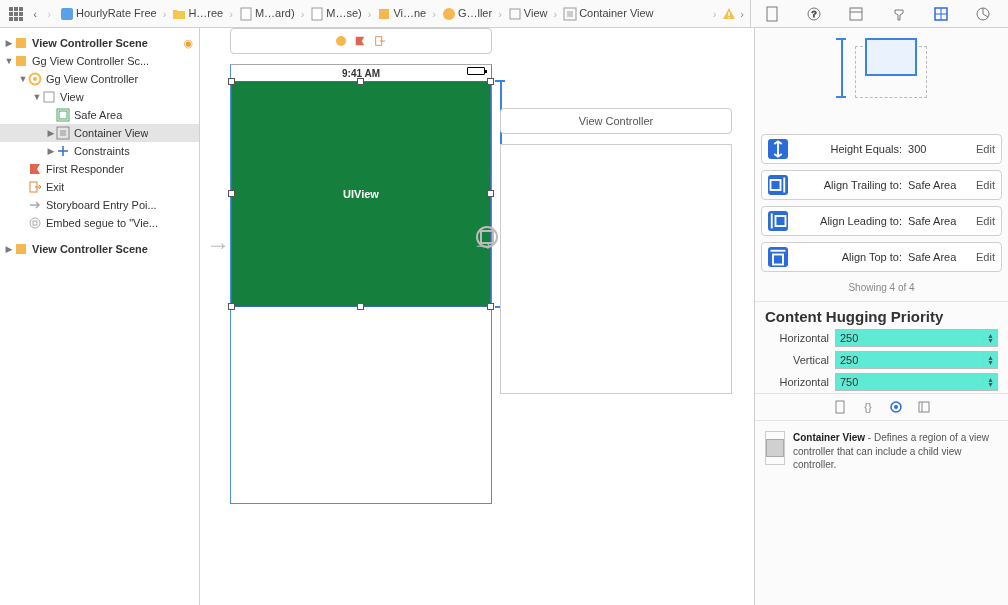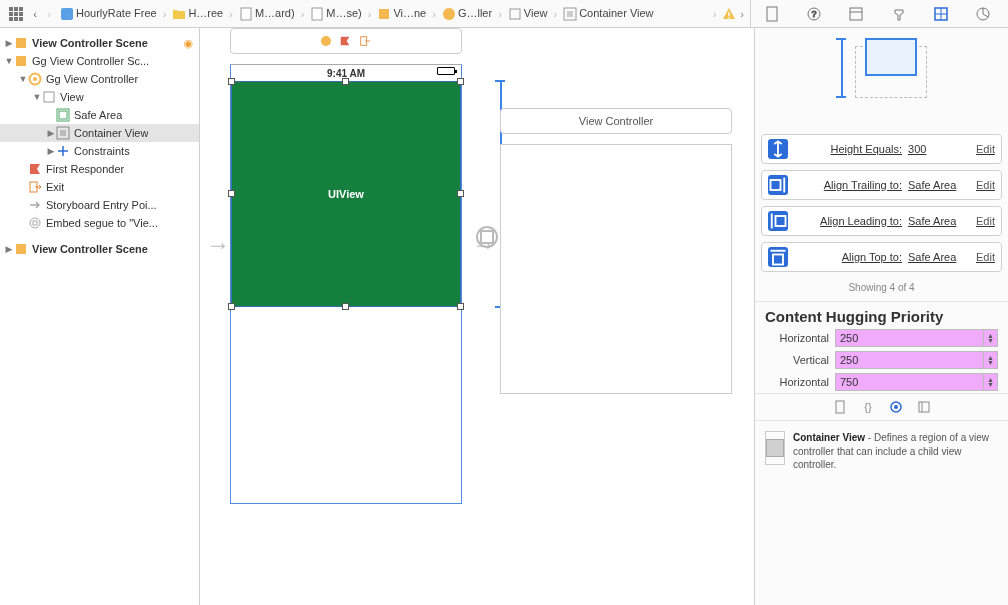--- a/index.html
+++ b/index.html
@@ -27,21 +27,21 @@
 .node { display:flex; align-items:center; height:18px; padding-right:6px; cursor:default; }
 .node .disc { width:10px; text-align:center; color:#7a7a7a; font-size:9px; }
 .node .ic { width:14px; height:14px; margin-right:4px; flex:0 0 auto; }
 .node .lbl { white-space:nowrap; overflow:hidden; text-overflow:ellipsis; }
 .node.sel { background:#e4e4e4; }
 .indent0 { padding-left:4px; } .indent1 { padding-left:18px; } .indent2 { padding-left:32px; }
 .indent3 { padding-left:46px; }
 .node .dot { margin-left:auto; color:#f0a030; }
 
 
-.phone { position:absolute; left:30px; top:0; width:232px; }
+.phone { position:absolute; left:30px; top:0; width:262px; }
 .scene-title { height:26px; border:1px solid #ccc; border-radius:4px; display:flex; align-items:center; justify-content:center; gap:8px; background:#fff; margin-bottom:10px;}
 .scene-title .d { width:10px; height:10px; border-radius:50%; }
 .device { border:1px solid #4f8de0; border-top:1px solid #aaa; background:#fff; height:440px; position:relative;}
 .statusbar { height:16px; display:flex; align-items:center; justify-content:center; font-size:10px; font-weight:600; }
 .statusbar .bat { position:absolute; right:6px; top:2px; width:18px; height:8px; border:1px solid #000; border-radius:1px;}
 .statusbar .bat::after { content:""; position:absolute; right:-3px; top:2px; width:2px; height:3px; background:#000;}
 .containerview { position:absolute; left:0; top:16px; right:0; height:226px; background:#15803d; border:1px solid #3a6db0; display:flex; align-items:center; justify-content:center; color:#fff; font-size:11px; font-weight:600;}
 .handle { position:absolute; width:7px; height:7px; background:#fff; border:1px solid #555; }
 .ruler-v { position:absolute; border-left:2px solid #3a84e8; }
 .ruler-cap { position:absolute; width:10px; border-top:2px solid #3a84e8; }
@@ -54,31 +54,31 @@
 
 
 .autosize { height:100px; display:flex; justify-content:center; align-items:flex-start; padding-top:10px;}
 .autosize .box { position:relative; width:90px; height:60px; }
 .autosize .outer { position:absolute; inset:8px 0 0 18px; border:1px dashed #bbb; }
 .autosize .inner { position:absolute; left:28px; top:0px; width:52px; height:38px; border:2px solid #3a84e8; background:#eaf2fd;}
 .size-tabs { display:flex; border-top:1px solid #d0d0d0; border-bottom:1px solid #d0d0d0; height:22px; }
 .size-tabs div { flex:0 0 auto; padding:3px 10px; font-size:11px; }
 .size-tabs .active { background:#8e8e8e; color:#fff; border-radius:3px; margin:2px; padding:1px 8px;}
 .constraint-list { padding:6px 6px; display:flex; flex-direction:column; gap:6px; }
-.crow { display:flex; align-items:center; border:1px solid #cfcfcf; border-radius:4px; height:30px; background:#fff; padding:0 6px; gap:6px;text-decoration:underline;}
+.crow { display:flex; align-items:center; border:1px solid #cfcfcf; border-radius:4px; height:30px; background:#fff; padding:0 6px; gap:6px;}
 .crow .cic { width:20px; height:20px; border-radius:3px; background:#2b6cd8; display:flex; align-items:center; justify-content:center;}
 .crow .cic svg { stroke:#fff; fill:none; stroke-width:1.5; }
 .crow .k { flex:1; text-align:right; color:#333; font-size:11px;}
 .crow .v { width:62px; font-size:11px; }
 .crow .edit { color:#555; font-size:11px; }
 .showing { text-align:center; color:#888; font-size:10px; padding:4px 0 8px;}
 .section-h { font-weight:600; font-size:15px; padding:6px 10px 2px; border-top:1px solid #e3e3e3;}
 .prio { display:flex; align-items:center; padding:2px 10px; gap:6px;}
 .prio label { width:64px; text-align:right; font-size:11px; color:#444;}
-.prio .field { flex:1; height:18px; border:1px solid #bcbcbc; background:#f0abfc; display:flex; align-items:center; padding:0 4px; font-size:11px; position:relative;}
+.prio .field { flex:1; height:18px; border:1px solid #bcbcbc; background:#5eead4; display:flex; align-items:center; padding:0 4px; font-size:11px; position:relative;}
 .prio .field .dd { position:absolute; right:0; top:0; bottom:0; width:14px; border-left:1px solid #bcbcbc; display:flex; align-items:center; justify-content:center; font-size:8px; color:#555; flex-direction:column; line-height:5px;}
 .mini-tabs { display:flex; justify-content:center; gap:14px; padding:6px 0; border-top:1px solid #e3e3e3; border-bottom:1px solid #e3e3e3;}
 .mini-tabs svg { width:14px; height:14px; }
 .helpbox { display:flex; gap:8px; padding:10px; font-size:10px; color:#555; line-height:1.35;}
 .helpbox .thumb { width:34px; height:34px; border:1px solid #ccc; display:flex; align-items:center; justify-content:center;}
 .helpbox .thumb div { width:18px; height:18px; background:#d0d0d0; border:1px solid #aaa;}
 .helpbox b { color:#222; }
 
 svg { display:block; }
 </style>

